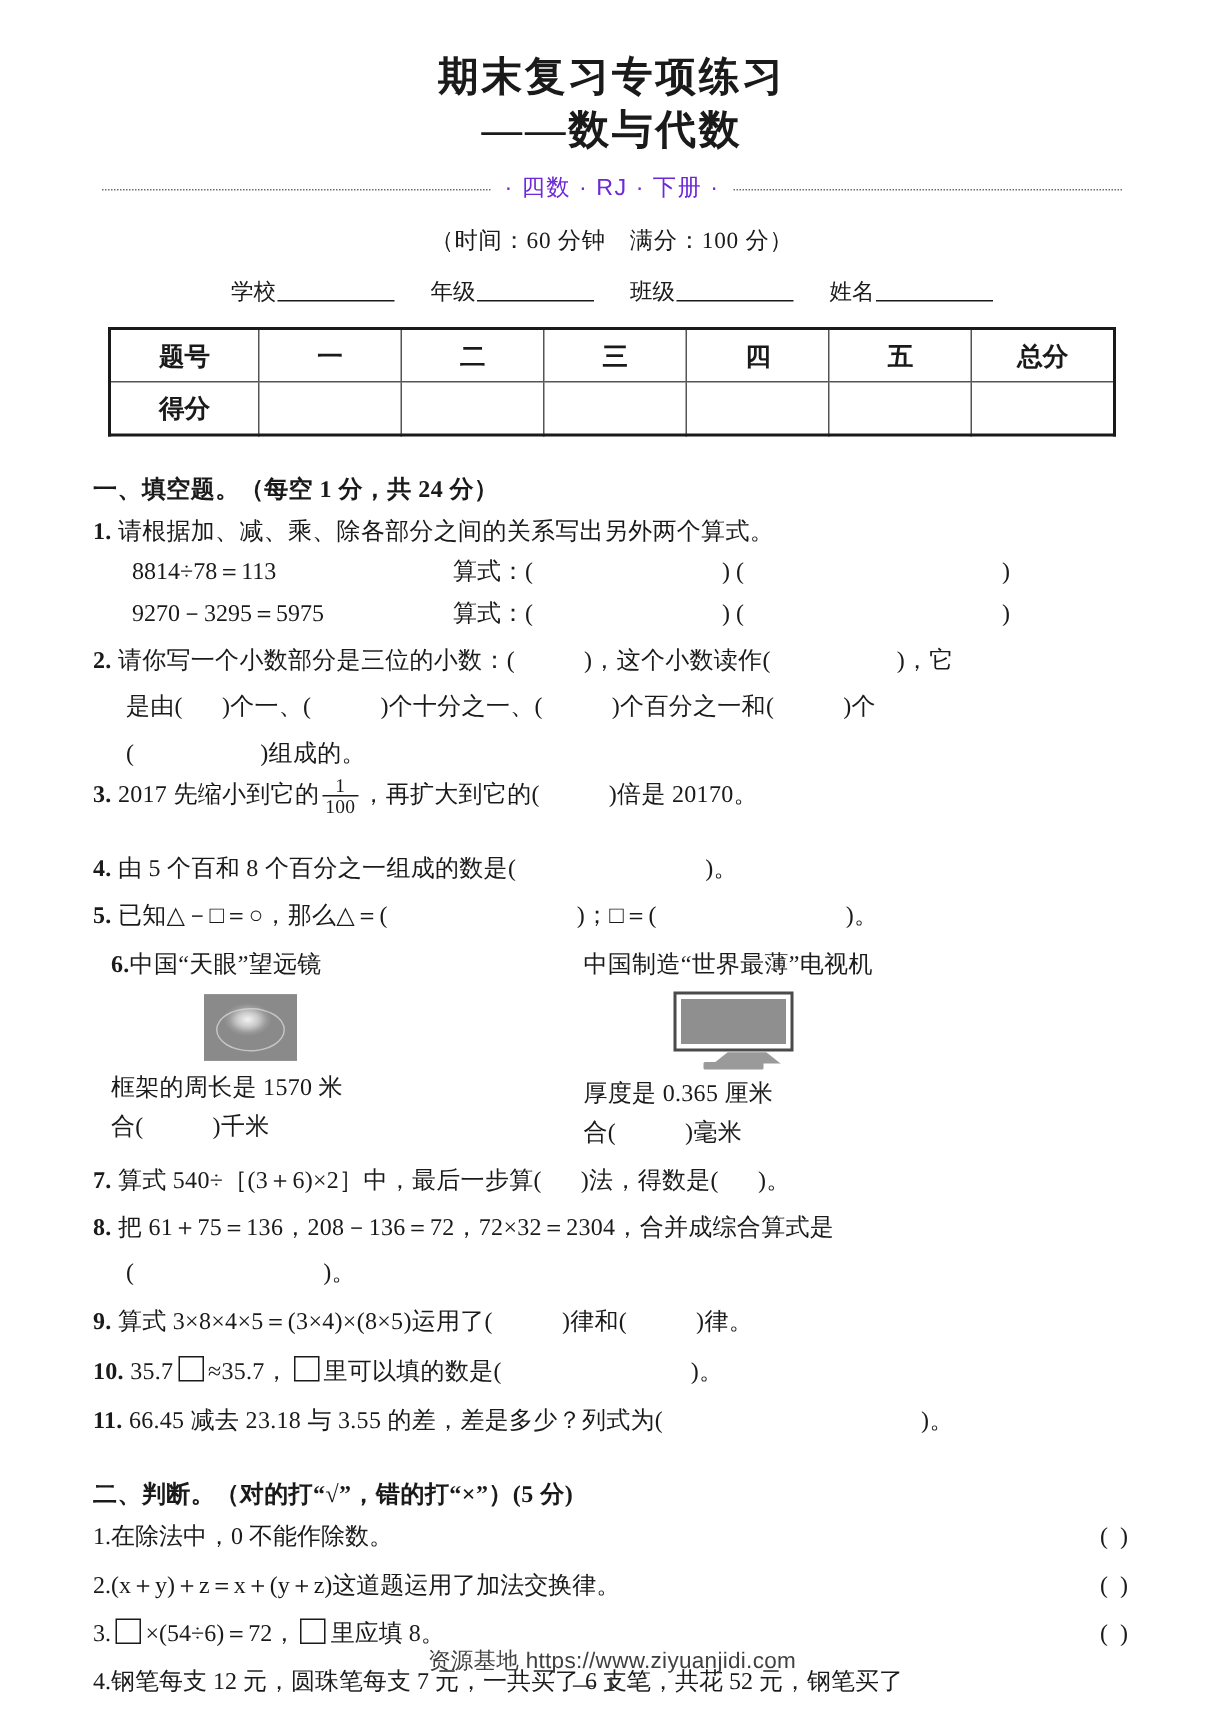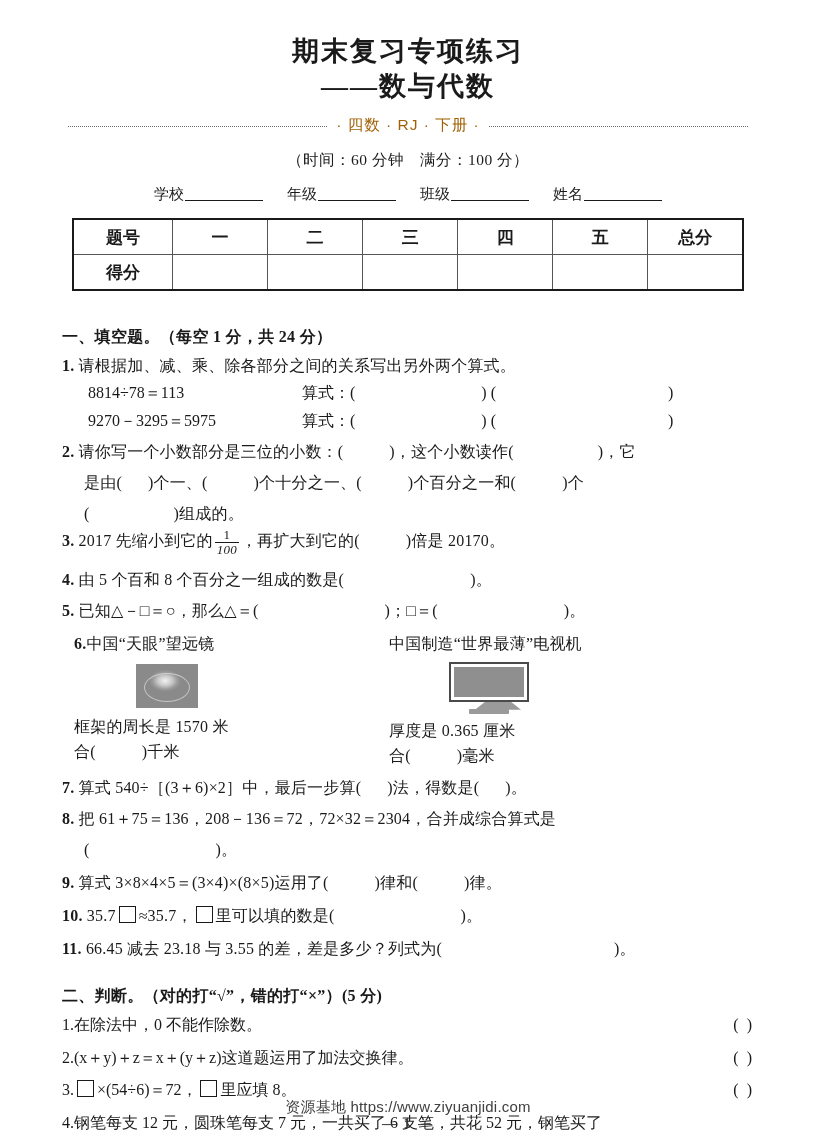--- a/index.html
+++ b/index.html
@@ -28,21 +28,21 @@
   .rule-row{
     display:flex;align-items:center;
     margin:13px 68px 0 68px;
   }
   .rule-row .dots{
     flex:1 1 auto;height:1px;
     border-top:1px dotted #6e6e6e;
   }
   .rule-row .tag{
     flex:0 0 auto;padding:0 9px;
-    font-size:15.5px;letter-spacing:1px;color:#a16207;
+    font-size:15.5px;letter-spacing:1px;color:#6d28d9;
     font-family:"Liberation Sans","DejaVu Sans",sans-serif;
     white-space:nowrap;
     transform:translateY(-1px);
   }
 
   
   .meta-time{
     text-align:center;font-size:15.5px;margin-top:13px;letter-spacing:.5px;
   }
   .meta-fields{
@@ -66,21 +66,21 @@
   .score-table td{
     border:1px solid #555;
     height:32px;
     text-align:center;
     font-size:17px;font-weight:bold;
     font-family:"Liberation Sans","DejaVu Sans",sans-serif;
   }
   .score-table td.head{width:96px;}
 
   
-  .content{margin:0 62px 0 62px;padding-top:27px;}
+  .content{margin:0 62px 0 62px;padding-top:16px;}
   .sec-head{
     font-size:16px;font-weight:bold;margin-top:9px;margin-bottom:4px;
     letter-spacing:.3px;
   }
   .q{
     font-size:16px;line-height:1.62;margin-top:5px;
     letter-spacing:.2px;
   }
   .q .num{font-weight:bold;}
   .indent{padding-left:22px;}
@@ -96,21 +96,21 @@
     border:1.3px solid #1a1a1a;vertical-align:-2px;margin:0 3px;
   }
 
   
   .frac{
     display:inline-block;vertical-align:-8px;
     text-align:center;font-size:13px;line-height:1.05;
     margin:0 2px;
   }
   .frac .n{display:block;padding:0 2px;}
-  .frac .d{display:block;border-top:1.2px solid #1a1a1a;padding:0 2px;font-style:italic;}
+  .frac .d{display:block;border-top:1.2px solid #1a1a1a;padding:0 2px;}
 
   
   .eq-row{display:flex;font-size:16px;line-height:1.72;padding-left:26px;}
   .eq-row .lhs{width:214px;flex:0 0 214px;}
   .eq-row .rhs{flex:1 1 auto;}
 
   
   .fig-wrap{margin-top:4px;}
   .fig-cols{display:flex;}
   .fig-col{flex:0 0 auto;}
@@ -244,21 +244,21 @@
     </div>
     <div class="q indent">
       <span>(</span><span class="sp-m"></span><span>)组成的。</span>
     </div>
 
     <div class="q" style="margin-top:1px;">
       <span class="num">3.</span>
       <span>2017 先缩小到它的</span><span class="frac"><span class="n">1</span><span class="d">100</span></span><span>，再扩大到它的(</span><span class="sp-s"></span><span>)倍是 20170。</span>
     </div>
 
-    <div class="q" style="margin-top:11px;">
+    <div class="q" style="margin-top:22px;">
       <span class="num">4.</span>
       <span>由 5 个百和 8 个百分之一组成的数是(</span><span class="sp-l"></span><span>)。</span>
     </div>
 
     <div class="q">
       <span class="num">5.</span>
       <span>已知△－□＝○，那么△＝(</span><span class="sp-l"></span><span>)；□＝(</span><span class="sp-l"></span><span>)。</span>
     </div>
 
     <div class="q fig-wrap" style="margin-top:7px;">

